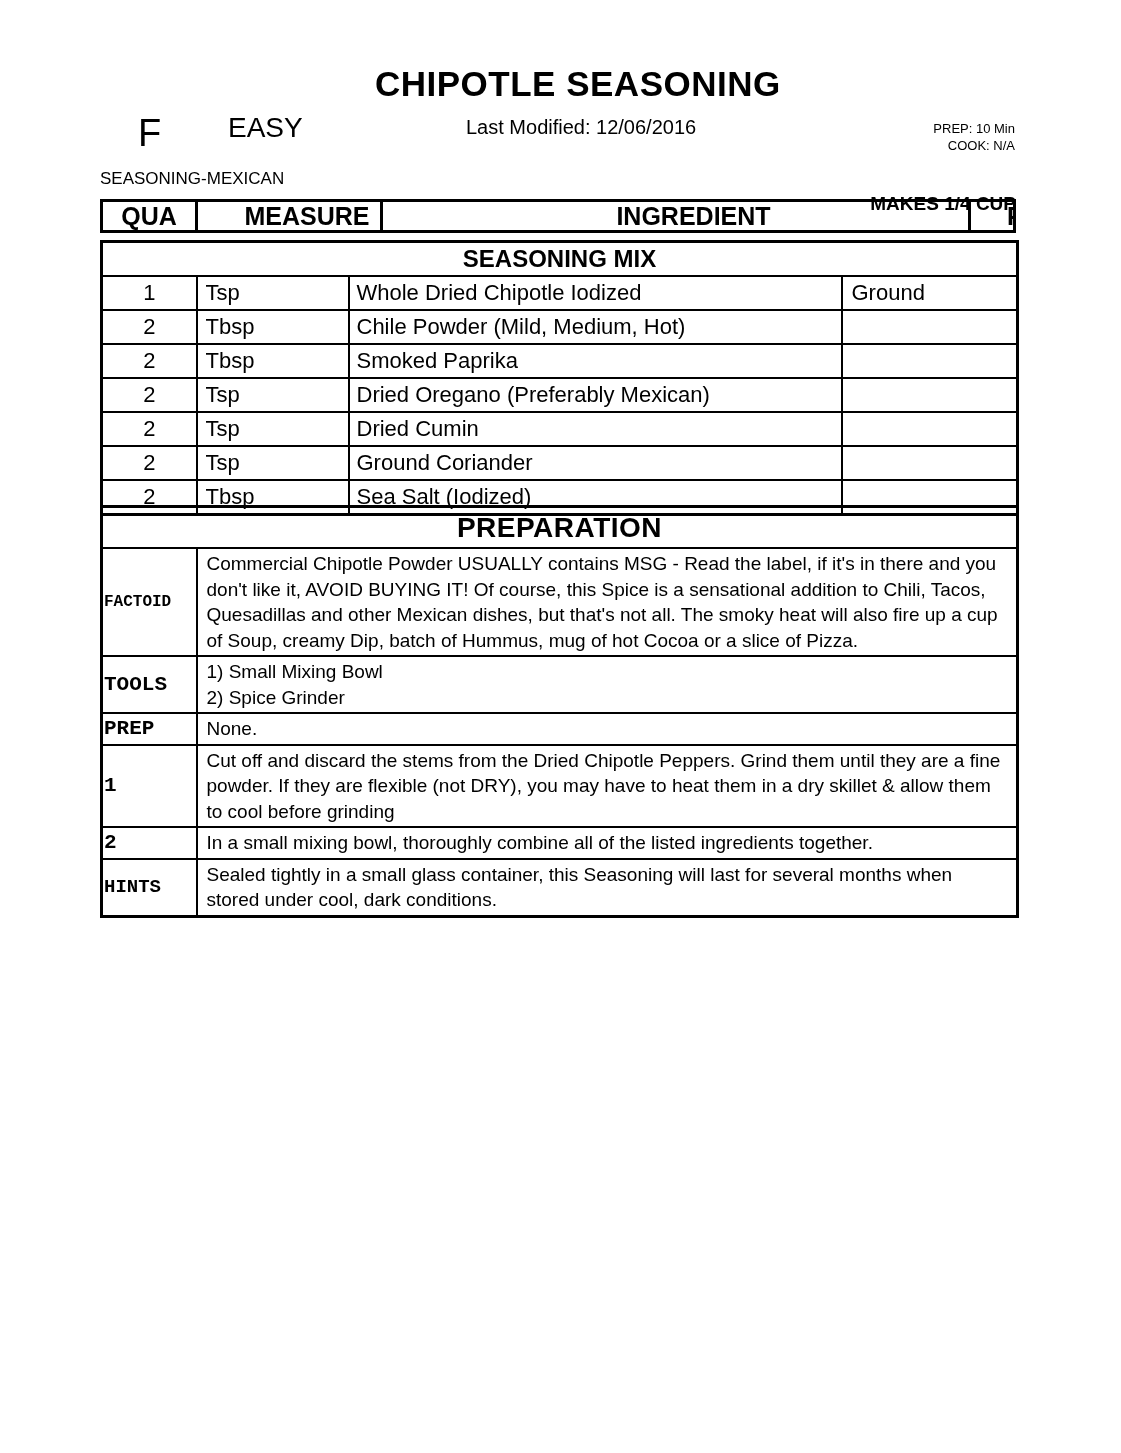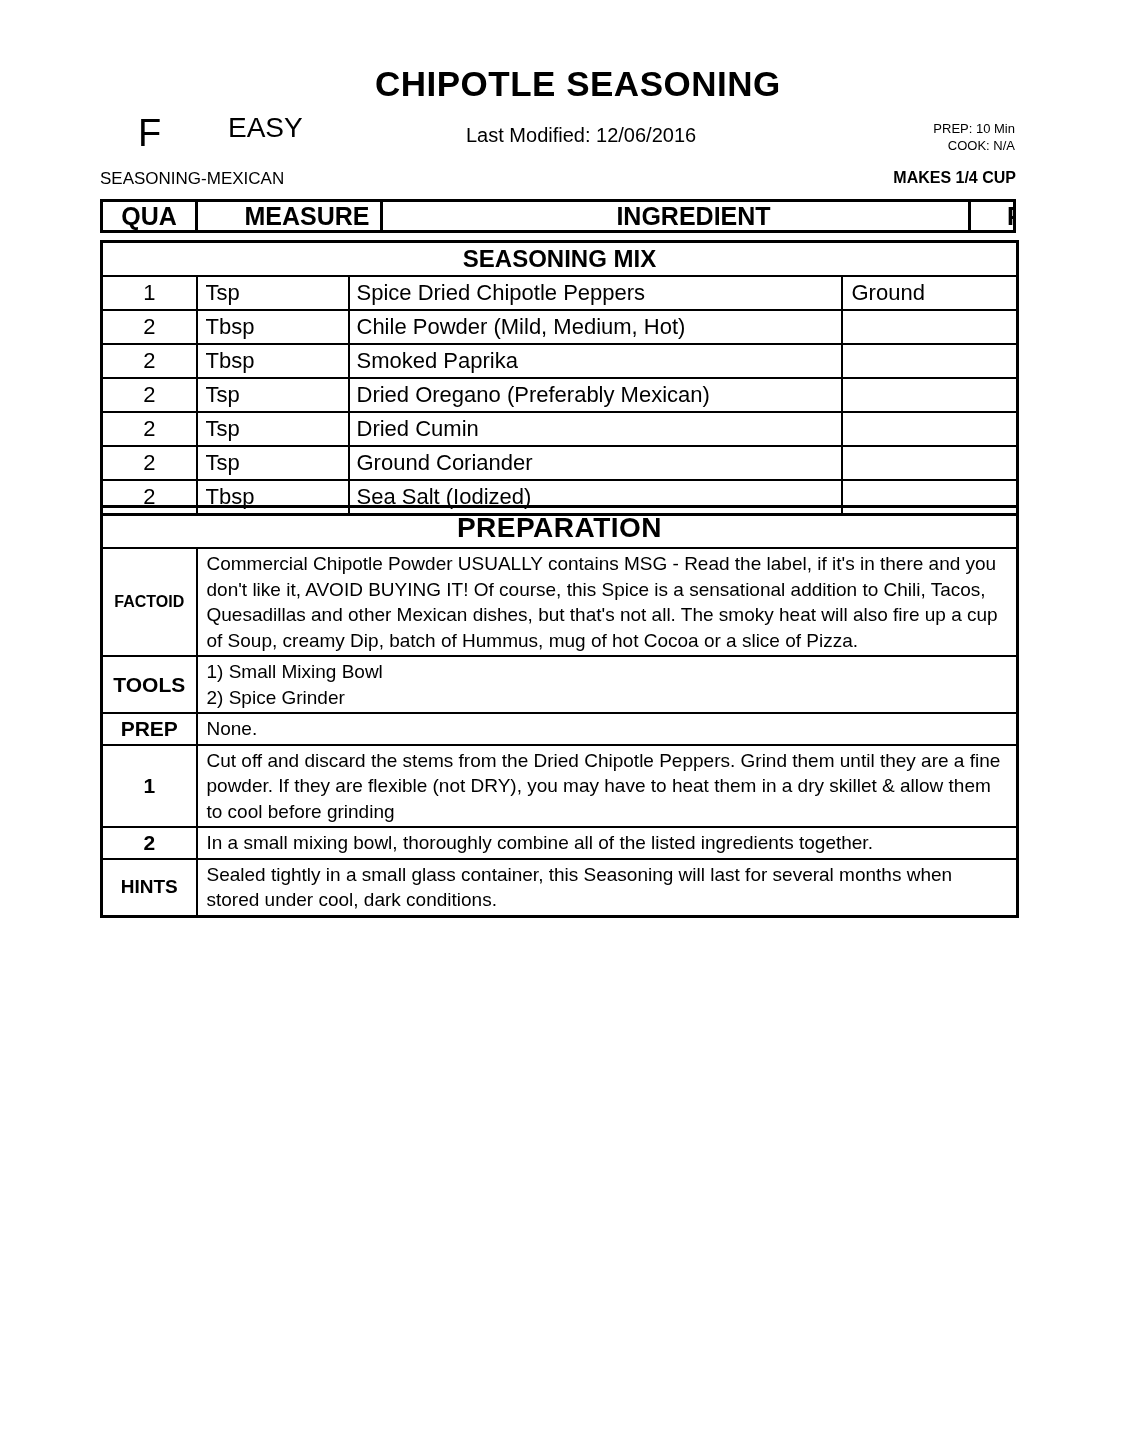--- a/index.html
+++ b/index.html
@@ -5,27 +5,27 @@
   html,body { margin:0; padding:0; background:#ffffff; }
   body {
     width:1121px; height:1453px; position:relative;
     font-family:"Liberation Sans", sans-serif; color:#000;
     -webkit-font-smoothing:antialiased;
   }
   .abs { position:absolute; white-space:nowrap; }
 
   
   .title      { left:375px; top:64px;  font-size:35px; font-weight:bold; letter-spacing:0.5px; }
-  .lastmod    { left:466px; top:124px; font-size:20px; }
+  .lastmod    { left:466px; top:116px; font-size:20px; }
   .grade      { left:138px; top:112px; font-size:38px; }
   .difficulty { left:228px; top:112px; font-size:28px; }
   .times      { left:845px; top:120px; width:170px; text-align:right;
                 font-size:13px; line-height:17px; white-space:normal; }
   .catline    { left:100px; top:169px; width:916px; font-size:17px; }
-  .catline .yield { float:right; font-weight:bold; font-size:16px; }
+  .catline .yield { float:right; font-weight:bold; font-size:19px;margin-top:24px; }
 
   
   .hdr-table { left:100px; top:199px; width:916px; height:34px;
                display:flex; box-sizing:border-box; border:3px solid #000;gap:36px; }
   .hdr-cell  { box-sizing:border-box; height:28px; line-height:28px;
                font-size:25px; font-weight:bold; text-align:center;
                border-right:3px solid #000; overflow:hidden; }
   .hdr-cell:last-child { border-right:none; }
   .c-qua { width:95px; } .c-measure { width:149px; } .c-ingredient { width:552px; } .c-process { flex:1; }
 
@@ -37,21 +37,21 @@
   .mix-table td { height:30px; font-size:22px; line-height:30px; vertical-align:middle; }
   .mix-table .section { font-size:24px; font-weight:bold; text-align:center; }
   .mix-table .qua { text-align:center; }
   .mix-table .measure    { padding-left:8px; }
   .mix-table .ingredient { padding-left:7px; }
   .mix-table .process    { padding-left:9px; }
 
   .prep-table { left:100px; top:505px; width:916px; border:3px solid #000; }
   .prep-table .prep-hd { font-size:28px; font-weight:bold; text-align:center;
                          height:37px; vertical-align:middle; letter-spacing:0.5px; }
-  .prep-table .lbl { text-align:center; vertical-align:middle; font-weight:bold; font-size:21px; }
+  .prep-table .lbl { text-align:left; vertical-align:middle; font-weight:bold; font-size:21px;font-family:Liberation Mono, monospace; }
   .prep-table .lbl-sm { font-size:16px; }
   .prep-table .lbl-md { font-size:19px; }
   .prep-table .txt { font-size:19px; line-height:25.5px; padding:2px 9px;
                      vertical-align:middle; white-space:pre-line; }
   .prep-table .one-line { height:25px; }
 </style>
 </head>
 <body>
 
 <div class="abs title">CHIPOTLE SEASONING</div>
@@ -83,21 +83,21 @@
       <col style="width:493px">
       <col style="width:176px">
     </colgroup>
   <tbody>
       <tr>
     <td colspan="4" class="section">SEASONING MIX</td>
   </tr>
   <tr>
     <td class="qua">1</td>
     <td class="measure">Tsp</td>
-    <td class="ingredient">Spice Dried Chipotle Peppers</td>
+    <td class="ingredient">Whole Dried Chipotle Iodized</td>
     <td class="process">Ground</td>
   </tr>
   <tr>
     <td class="qua">2</td>
     <td class="measure">Tbsp</td>
     <td class="ingredient">Chile Powder (Mild, Medium, Hot)</td>
     <td class="process"></td>
   </tr>
   <tr>
     <td class="qua">2</td>

